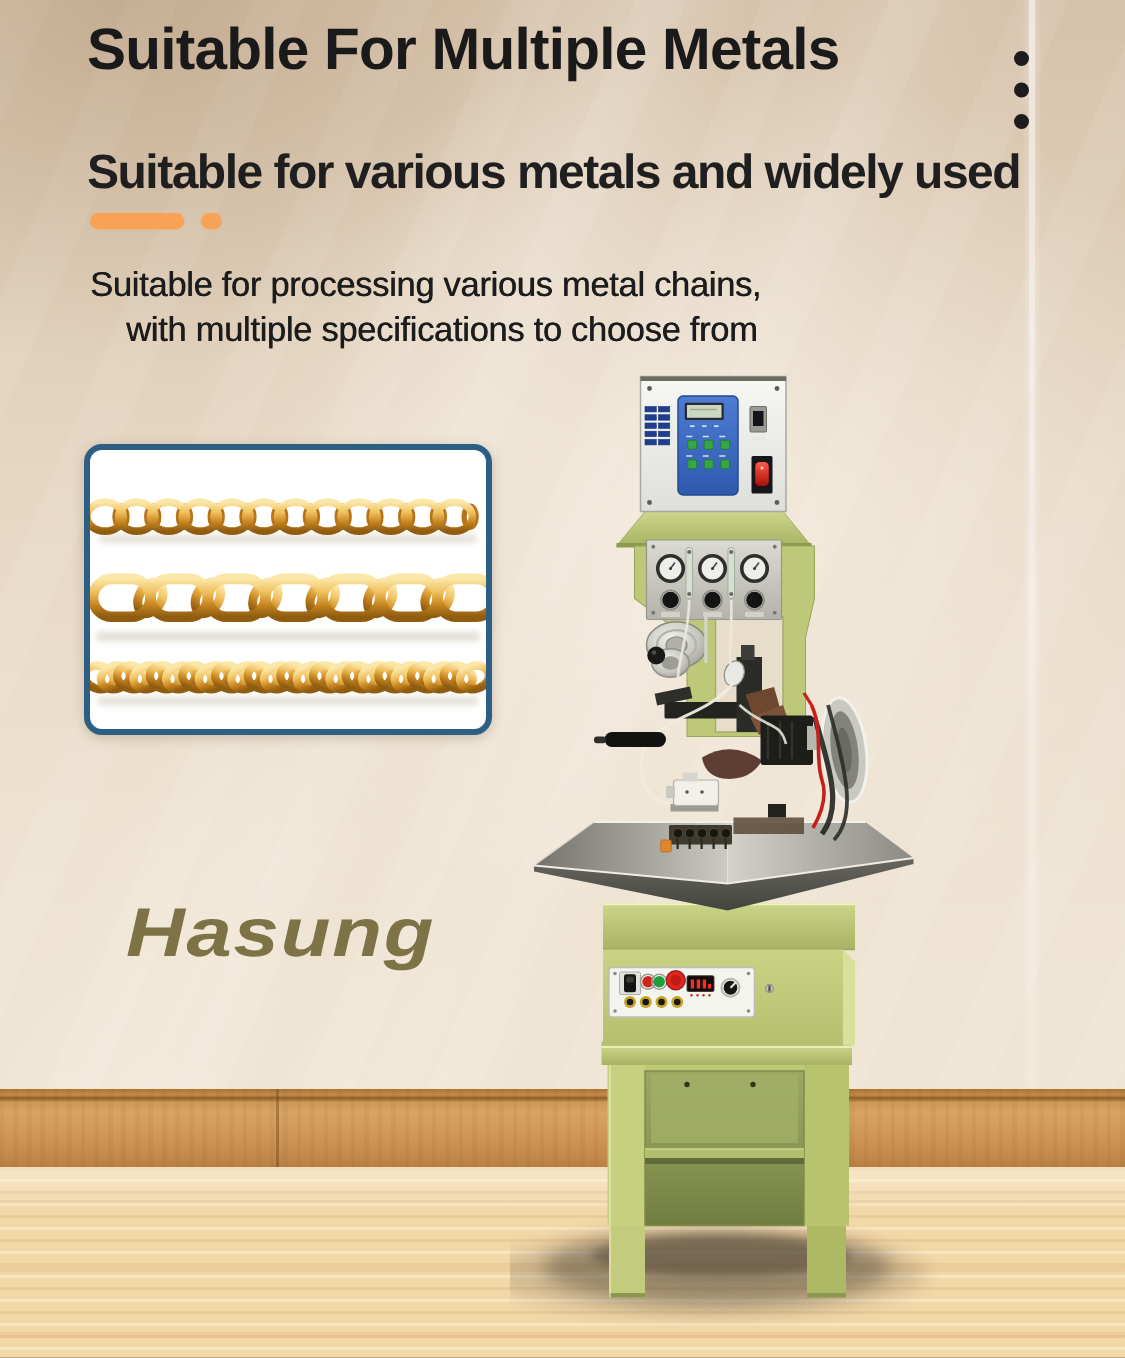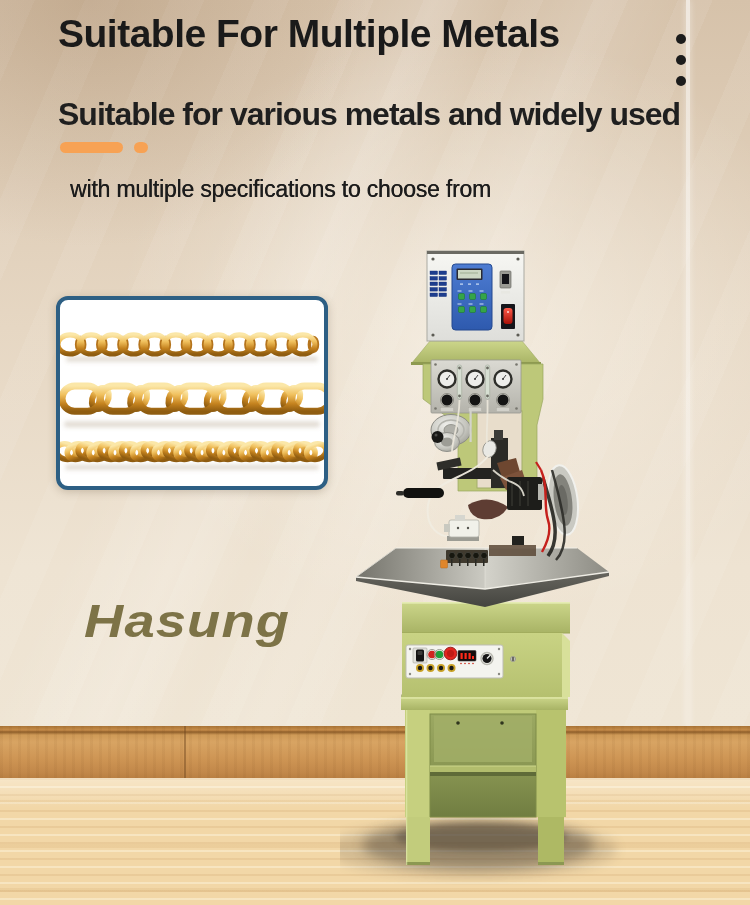--- a/index.html
+++ b/index.html
@@ -29,21 +29,21 @@
       linear-gradient(180deg, rgba(255,255,255,.38), rgba(255,255,255,0) 30px),
       repeating-linear-gradient(180deg, rgba(190,140,80,.16) 0 2px, transparent 2px 8px, rgba(255,248,228,.42) 8px 10px, transparent 10px 16px),
       repeating-linear-gradient(180deg, transparent 0 22px, rgba(222,186,130,.32) 22px 26px, transparent 26px 44px);}
   
   .heading{position:absolute;left:58px;top:12px;font-size:39px;font-weight:700;
     letter-spacing:-.5px;color:#1a1a1a;white-space:nowrap;}
   .subheading{position:absolute;left:58px;top:96px;font-size:32px;font-weight:700;
     letter-spacing:-1px;color:#1f1f1f;white-space:nowrap;}
   .desc{position:absolute;left:60px;top:174px;font-size:23px;font-weight:400;
     letter-spacing:-.2px;color:#1c1c1c;line-height:30px;text-shadow:.35px 0 0 currentColor;}
-  .desc .l2{margin-left:10px;}
+  .desc .l2{margin-left:24px;}
   .dash{position:absolute;left:60px;top:142px;width:63px;height:11px;border-radius:6px;background:#f7a254;}
   .dash-dot{position:absolute;left:134px;top:142px;width:14px;height:11px;border-radius:6px;background:#f7a254;}
   .menu-dots{position:absolute;left:675px;top:34px;width:12px;height:54px;}
   .menu-dots i{position:absolute;left:1px;width:10px;height:10px;border-radius:50%;background:#1c1c1c;display:block;}
   .menu-dots i:nth-child(2){top:21px;} .menu-dots i:nth-child(3){top:42px;}
   
   .chain-inset{position:absolute;left:56px;top:296px;width:264px;height:186px;
     background:#fff;border:4px solid #2d5f84;border-radius:12px;
     box-shadow:0 2px 8px rgba(90,70,45,.25);}
   .chain-inset svg{display:block;width:100%;height:100%;}
@@ -67,20 +67,21 @@
   <div class="heading">Suitable For Multiple Metals</div>
   <div class="menu-dots">
       <i></i>
       <i></i>
       <i></i>
     </div>
   <div class="subheading">Suitable for various metals and widely used</div>
   <div class="dash"></div>
   <div class="dash-dot"></div>
   <div class="desc">
+    <div class="l1">Suitable for processing various metal chains,</div>
     <div class="l2">with multiple specifications to choose from</div>
   </div>
 
   <div class="chain-inset">
     <svg viewBox="0 0 262 184" preserveAspectRatio="none">
       <defs>
         <linearGradient id="goldV" x1="0" y1="0" x2="0" y2="1">
           <stop offset="0" stop-color="#fbe7a8"></stop>
             <stop offset=".35" stop-color="#f0c05d"></stop>
           <stop offset=".7" stop-color="#c5831f"></stop>

